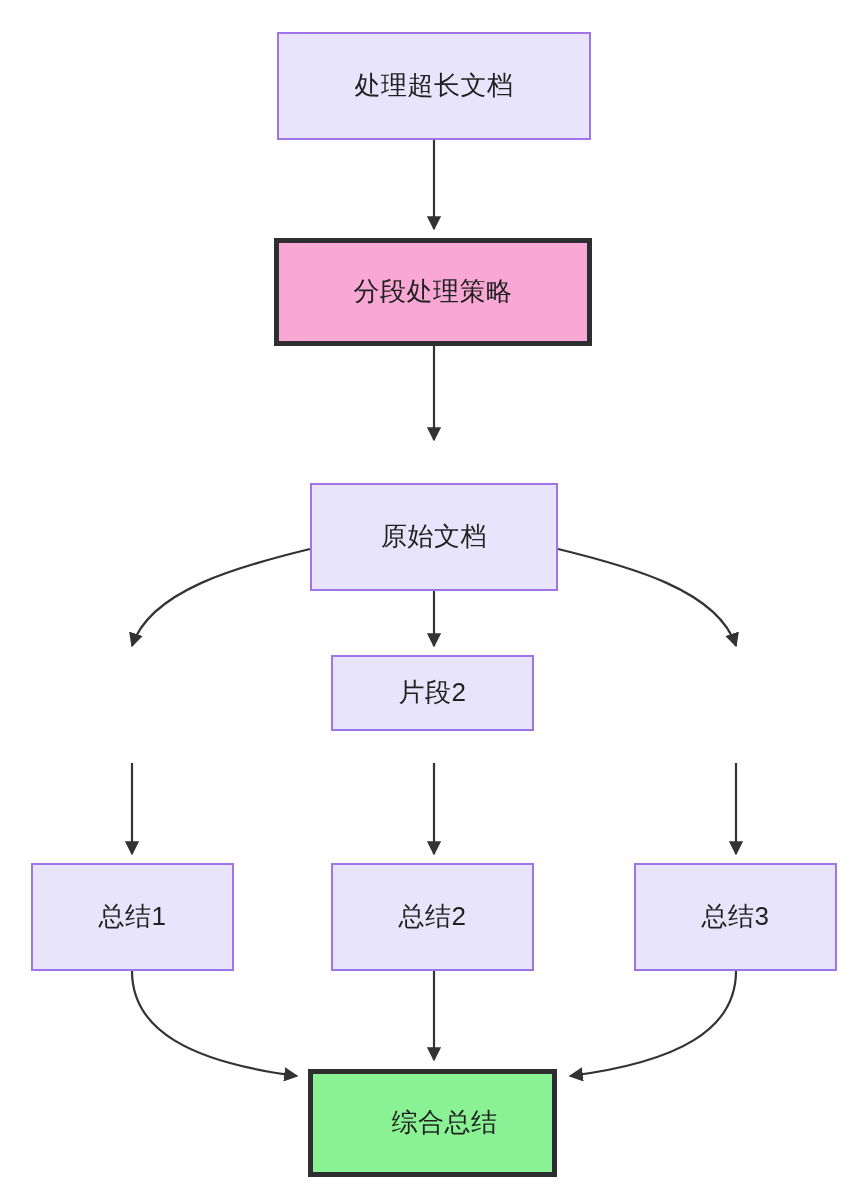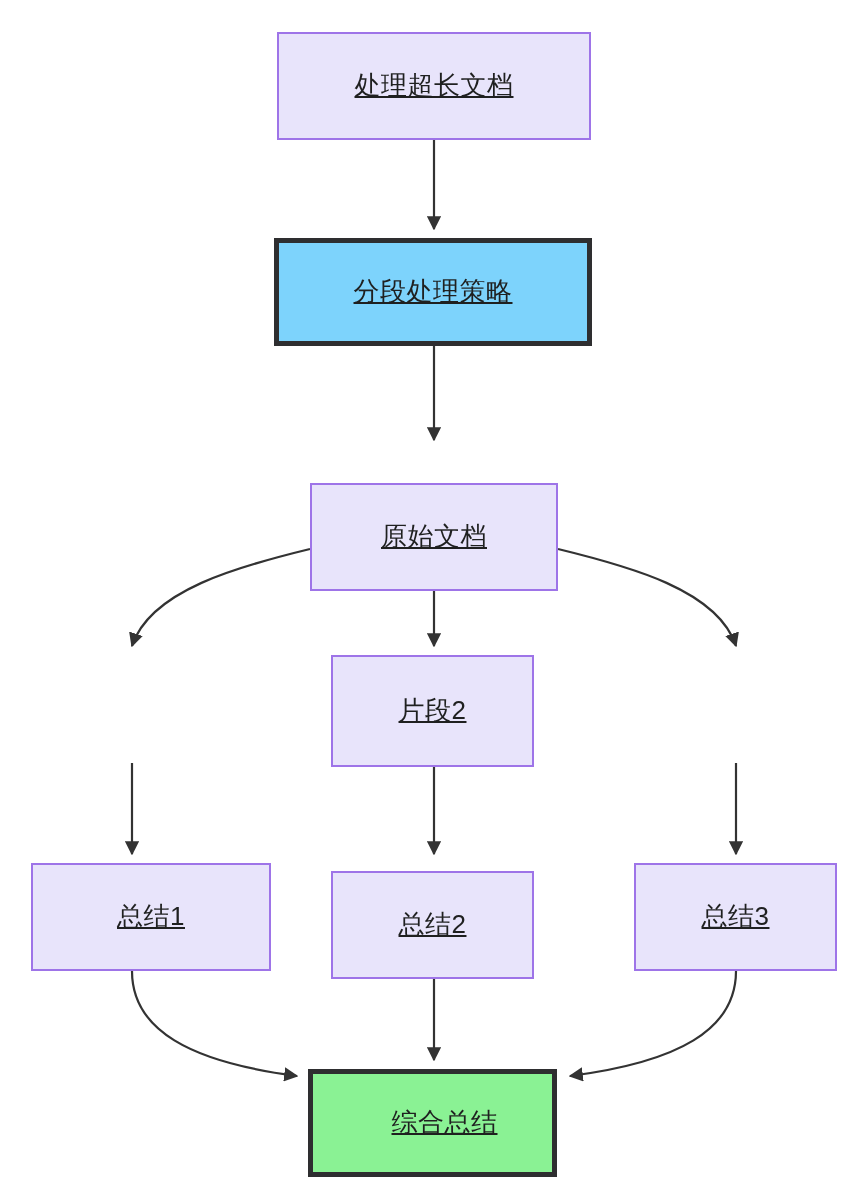--- a/index.html
+++ b/index.html
@@ -29,48 +29,47 @@
     position: absolute;
     box-sizing: border-box;
     display: flex;
     align-items: center;
     justify-content: center;
     text-align: center;
     color: #1f2020;
     letter-spacing: 0.5px;
     line-height: 1.2;
     white-space: nowrap;
-    text-decoration: underline;
   }
   .node.plain {
     background: #e8e4fb;
     border: 2px solid #9e74e8;
     font-size: 26px;
   }
   .node.emphasis {
-    background: #7dd3fc;
+    background: #f9a8d4;
     border: 5px solid #2e2e30;
     font-size: 26px;
   }
   .node.result {
     background: #8af294;
     border: 5px solid #2e2e30;
     font-size: 26px;
   }
   
   #n-top      { left: 277px; top: 32px;   width: 314px; height: 108px; }
   #n-strategy { left: 274px; top: 238px;  width: 318px; height: 108px; }
   #n-source   { left: 310px; top: 449px;  width: 248px; height: 108px; margin-top: 34px; }
 
   #n-chunk1   { left: 31px;  top: 655px;  width: 203px; height: 108px; }
-  #n-chunk2   { left: 331px; top: 655px;  width: 203px; height: 112px; }
+  #n-chunk2   { left: 331px; top: 655px;  width: 203px; height: 76px; }
   #n-chunk3   { left: 634px; top: 655px;  width: 203px; height: 108px; }
 
-  #n-sum1     { left: 31px;  top: 863px;  width: 240px; height: 108px; }
-  #n-sum2     { left: 331px; top: 863px;  width: 203px; height: 108px; margin-top: 8px; }
+  #n-sum1     { left: 31px;  top: 863px;  width: 203px; height: 108px; }
+  #n-sum2     { left: 331px; top: 863px;  width: 203px; height: 108px; }
   #n-sum3     { left: 634px; top: 863px;  width: 203px; height: 108px; }
 
   #n-final    { left: 308px; top: 1069px; width: 249px; height: 108px; padding-left: 24px; }
 </style>
 </head>
 <body>
 
 <div id="canvas">
 
   <svg id="edges" viewBox="0 0 852 1196" xmlns="http://www.w3.org/2000/svg">

